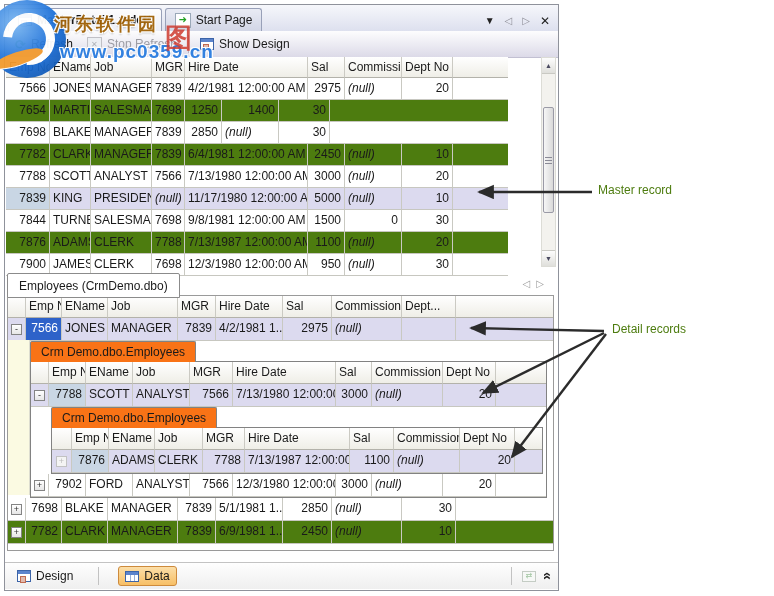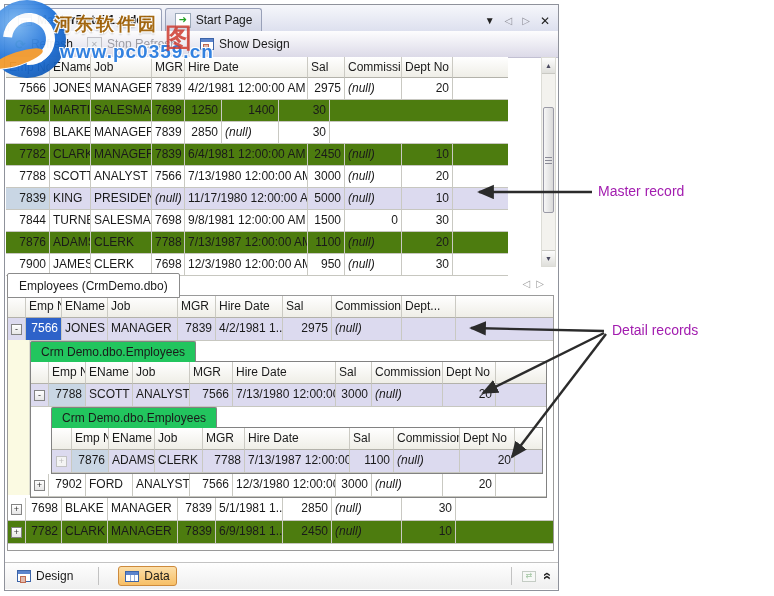--- a/index.html
+++ b/index.html
@@ -78,21 +78,21 @@
 
   
   .detail{position:absolute;left:0;top:266px;right:0;height:290px;}
   .dtab{position:absolute;left:2px;top:2px;height:23px;display:inline-flex;align-items:center;padding:0 11px;
         border:1px solid #8b8b8b;border-radius:2px 2px 0 0;background:#fff;z-index:3;}
   .dnav{position:absolute;right:8px;top:7px;color:#9d9d9d;font-size:10px;letter-spacing:6px;z-index:2;}
   .dbox{position:absolute;left:2px;top:24px;width:547px;height:256px;border:1px solid #9a9a9a;background:#fff;box-sizing:border-box;}
   .dstrip{position:absolute;left:0;top:44px;width:21px;height:155px;background:#fbfae2;border-right:1px solid #ddddd0;}
 
   .ntab{display:inline-flex;align-items:center;height:20px;padding:0 10px;border:1px solid #828282;border-bottom:none;
-        background:#22c55e;position:relative;z-index:2;border-radius:2px 2px 0 0;}
+        background:#f97316;position:relative;z-index:2;border-radius:2px 2px 0 0;}
   .nbox{border:1px solid #828282;margin-top:-1px;background:#fff;position:relative;z-index:1;}
   .l2block{margin-left:22px;width:517px;position:relative;}
   .l3block{margin-left:20px;width:492px;position:relative;}
 
   .d1 .gc,.d1 .ghc{height:22px;line-height:21px;}
   .d1 .exp{width:18px}.d1 .c0{width:36px}.d1 .c1{width:46px}.d1 .c2{width:70px}.d1 .c3{width:38px}
   .d1 .c4{width:67px}.d1 .c5{width:49px}.d1 .c6{width:70px}.d1 .c7{width:54px}
 
   .d2 .gc,.d2 .ghc{height:22px;line-height:21px;}
   .d2 .exp{width:18px}.d2 .c0{width:37px}.d2 .c1{width:47px}.d2 .c2{width:57px}.d2 .c3{width:43px}
@@ -107,21 +107,21 @@
              padding:0 6px;background:linear-gradient(#fefefe,#efefef);border-top:1px solid #c3c3c3;}
   .bbitem{display:flex;align-items:center;gap:5px;padding:2px 6px;}
   .bbitem.selected{border:1px solid #cd8a3c;border-radius:3px;background:linear-gradient(#fcdfa9,#f7bf66);}
   .bbsep{width:1px;height:18px;background:#c2c2c2;margin:0 2px;}
   .bbright{margin-left:auto;display:flex;align-items:center;gap:8px;}
   .ico-sync{position:relative;width:14px;height:11px;background:#f6f8f6;border:1px solid #c4ccc4;box-sizing:border-box;
             display:flex;align-items:center;justify-content:center;color:#9fc49f;font-size:8px;line-height:1;}
   .ico-collapse{display:inline-block;transform:rotate(90deg);font-size:14px;font-weight:bold;color:#1c1c1c;line-height:1;}
 
   
-  .ann{position:absolute;font-size:14px;color:#a21caf;z-index:55;white-space:nowrap;text-align:center;}
+  .ann{position:absolute;font-size:12px;color:#4d7c0f;z-index:55;white-space:nowrap;text-align:center;}
   .ann-master{left:598px;top:183px;}
   .ann-detail{left:612px;top:322px;}
   .arrows{position:absolute;left:0;top:0;z-index:50;pointer-events:none;}
 
   
   .wm{position:absolute;z-index:40;pointer-events:none;}
   .wm-logo{left:-12px;top:0px;width:78px;height:78px;border-radius:50%;opacity:.95;
            background:radial-gradient(circle at 35% 30%,#7db8f2,#1b6fd8 55%,#124f9e);}
   .wm-logo .ring{position:absolute;left:15px;top:13px;width:34px;height:34px;border:9px solid #fff;
                  border-left-color:transparent;border-radius:50%;transform:rotate(-40deg);}

